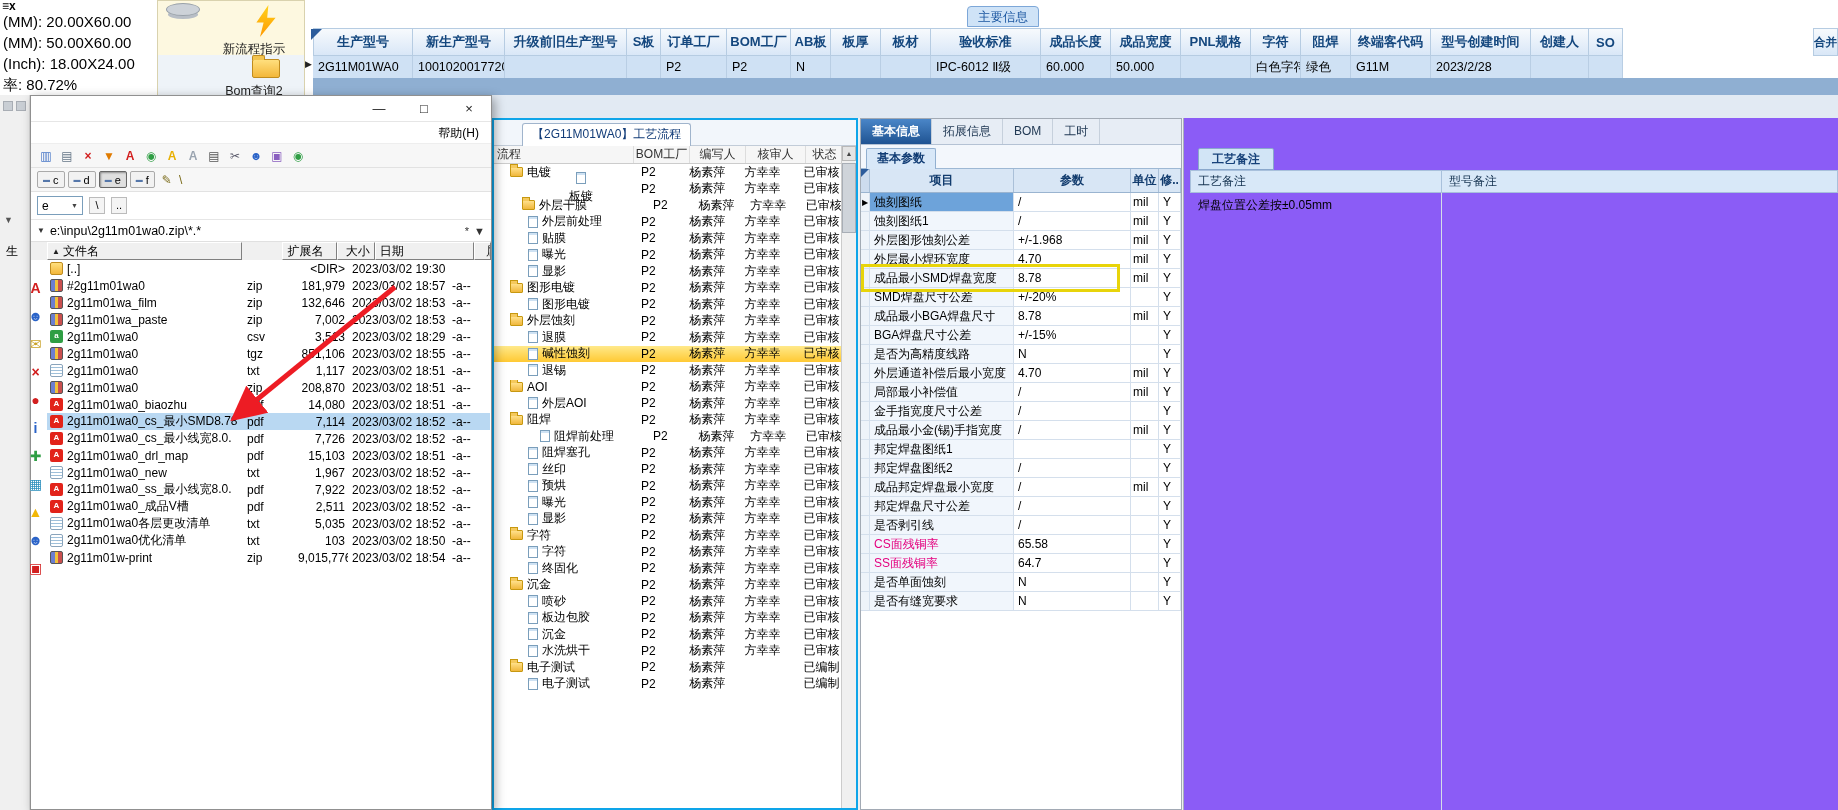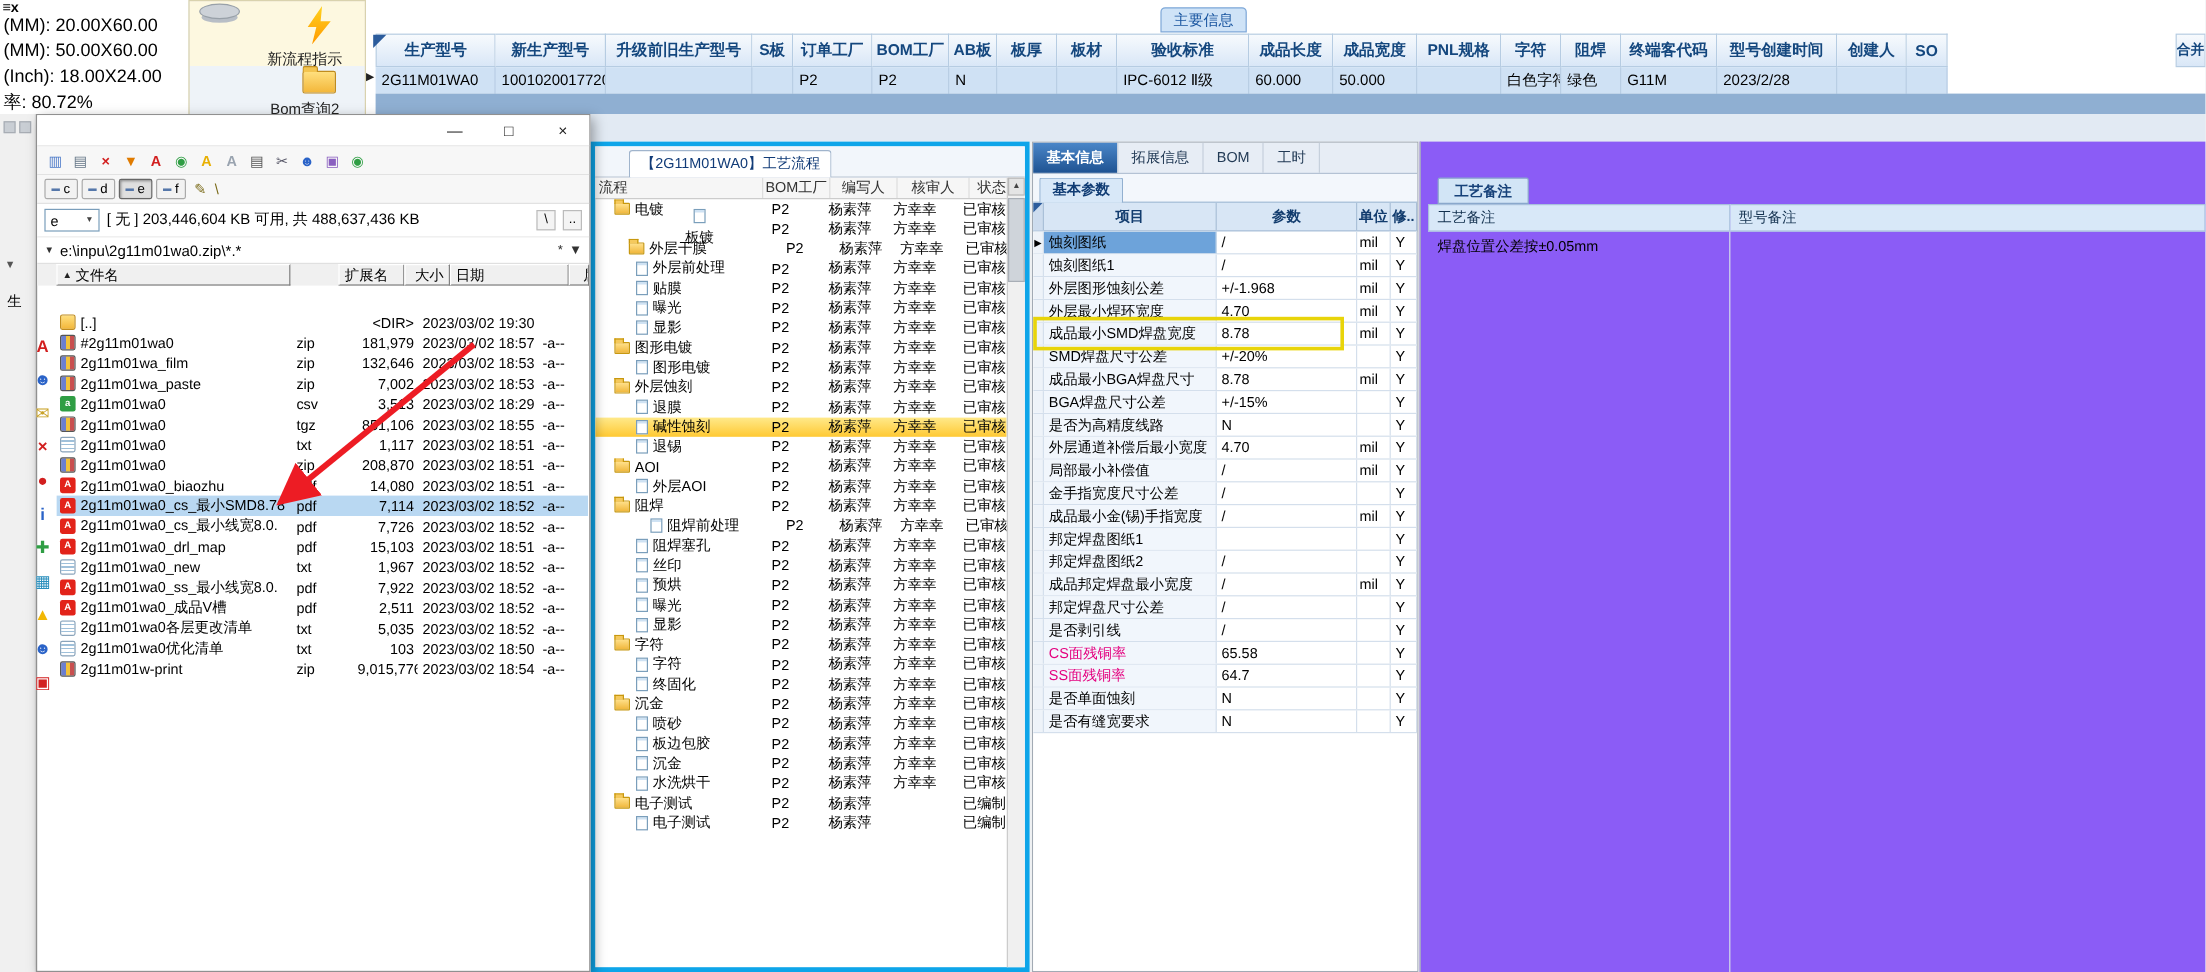--- a/index.html
+++ b/index.html
@@ -82,21 +82,21 @@
   .fc.name{width:176px;} .fc.ext{width:55px;padding-left:4px;} .fc.size{width:50px;text-align:right;padding-right:3px;} .fc.date{width:102px;padding-left:4px;} .fc.attr{flex:1;padding-left:2px;}
 
   
   #side-icons{position:absolute;left:26px;top:279px;width:22px;z-index:6;}
   .side-icon{width:19px;height:19px;margin-bottom:9px;text-align:center;line-height:19px;font-size:14px;font-weight:bold;text-shadow:0 0 1px rgba(255,255,255,.8);}
 
   
   #annotation-arrow{position:absolute;left:180px;top:260px;z-index:50;pointer-events:none;}
 
   
-  #proc-window{position:absolute;left:492px;top:118px;width:366px;height:692px;background:#fff;border:4px solid #0ea5e9;z-index:2;}
+  #proc-window{position:absolute;left:492px;top:118px;width:366px;height:692px;background:#fff;border:2px solid #0ea5e9;z-index:2;}
   #proc-titlebar{height:26px;background:#f2f6fb;border-bottom:1px solid #c2ccd8;position:relative;}
   #proc-tab{position:absolute;left:28px;top:3px;height:23px;padding:0 9px;line-height:21px;background:#fff;border:1px solid #a0b4cc;border-bottom:none;border-radius:3px 3px 0 0;font-size:12px;color:#123c78;}
   #proc-header{height:18px;display:flex;background:#f6f6f6;border-bottom:1px solid #ccc;font-size:12px;color:#333;}
   .ph{display:flex;align-items:center;justify-content:center;border-right:1px solid #ddd;overflow:hidden;white-space:nowrap;}
   .ph.tree{width:140px;justify-content:flex-start;padding-left:3px;}
   .ph.fac{width:56px;} .ph.wr{width:56px;} .ph.rv{width:60px;} .ph.st{width:38px;}
   #process-rows{position:absolute;left:0;top:44px;right:15px;bottom:0;overflow:hidden;}
   .proc-row{height:16.5px;display:flex;align-items:center;font-size:12px;white-space:nowrap;}
   .proc-row.hl{background:linear-gradient(#ffe98a,#ffc933);}
   .pc{overflow:hidden;}
@@ -222,20 +222,23 @@
     <div id="ls-caret">▼</div>
     <div id="ls-char">生</div>
   </div>
 
   <div id="file-window">
     <div id="fw-titlebar">
       <div class="win-btn" id="btn-min">—</div>
       <div class="win-btn" id="btn-max">□</div>
       <div class="win-btn" id="btn-close">×</div>
     </div>
+    <div id="fw-menubar">
+      <div id="menu-help">帮助(H)</div>
+    </div>
     <div id="fm-toolbar">
         <div class="tb-icon" style="color: rgb(74, 120, 200);">▥</div>
         <div class="tb-icon" style="color: rgb(102, 119, 136);">▤</div>
         <div class="tb-icon" style="color: rgb(210, 31, 31);">×</div>
         <div class="tb-icon" style="color: rgb(224, 123, 0);">▼</div>
         <div class="tb-icon" style="color: rgb(210, 31, 31);">A</div>
         <div class="tb-icon" style="color: rgb(47, 158, 68);">◉</div>
         <div class="tb-icon" style="color: rgb(232, 176, 4);">A</div>
         <div class="tb-icon" style="color: rgb(154, 164, 176);">A</div>
         <div class="tb-icon" style="color: rgb(85, 85, 85);">▤</div>
@@ -262,21 +265,20 @@
           <div>f</div>
         </div>
         <div class="drv-extra">✎</div>
         <div class="drv-extra">\</div>
       </div>
     <div id="fm-driveinfo">
       <div id="drive-combo">
         <span>e</span>
         <span class="tiny-caret">▼</span>
       </div>
-      <div id="space-info">[ 无 ] 203,446,604 KB 可用, 共 488,637,436 KB</div>
       <div class="mini-btn">\</div>
       <div class="mini-btn">..</div>
     </div>
     <div id="fm-address">
       <span id="addr-caret">▼</span>
       <span id="addr-text">e:\inpu\2g11m01wa0.zip\*.*</span>
       <span class="addr-right">*</span>
       <span class="addr-right tiny-caret">▼</span>
     </div>
     <div id="fm-cols">

